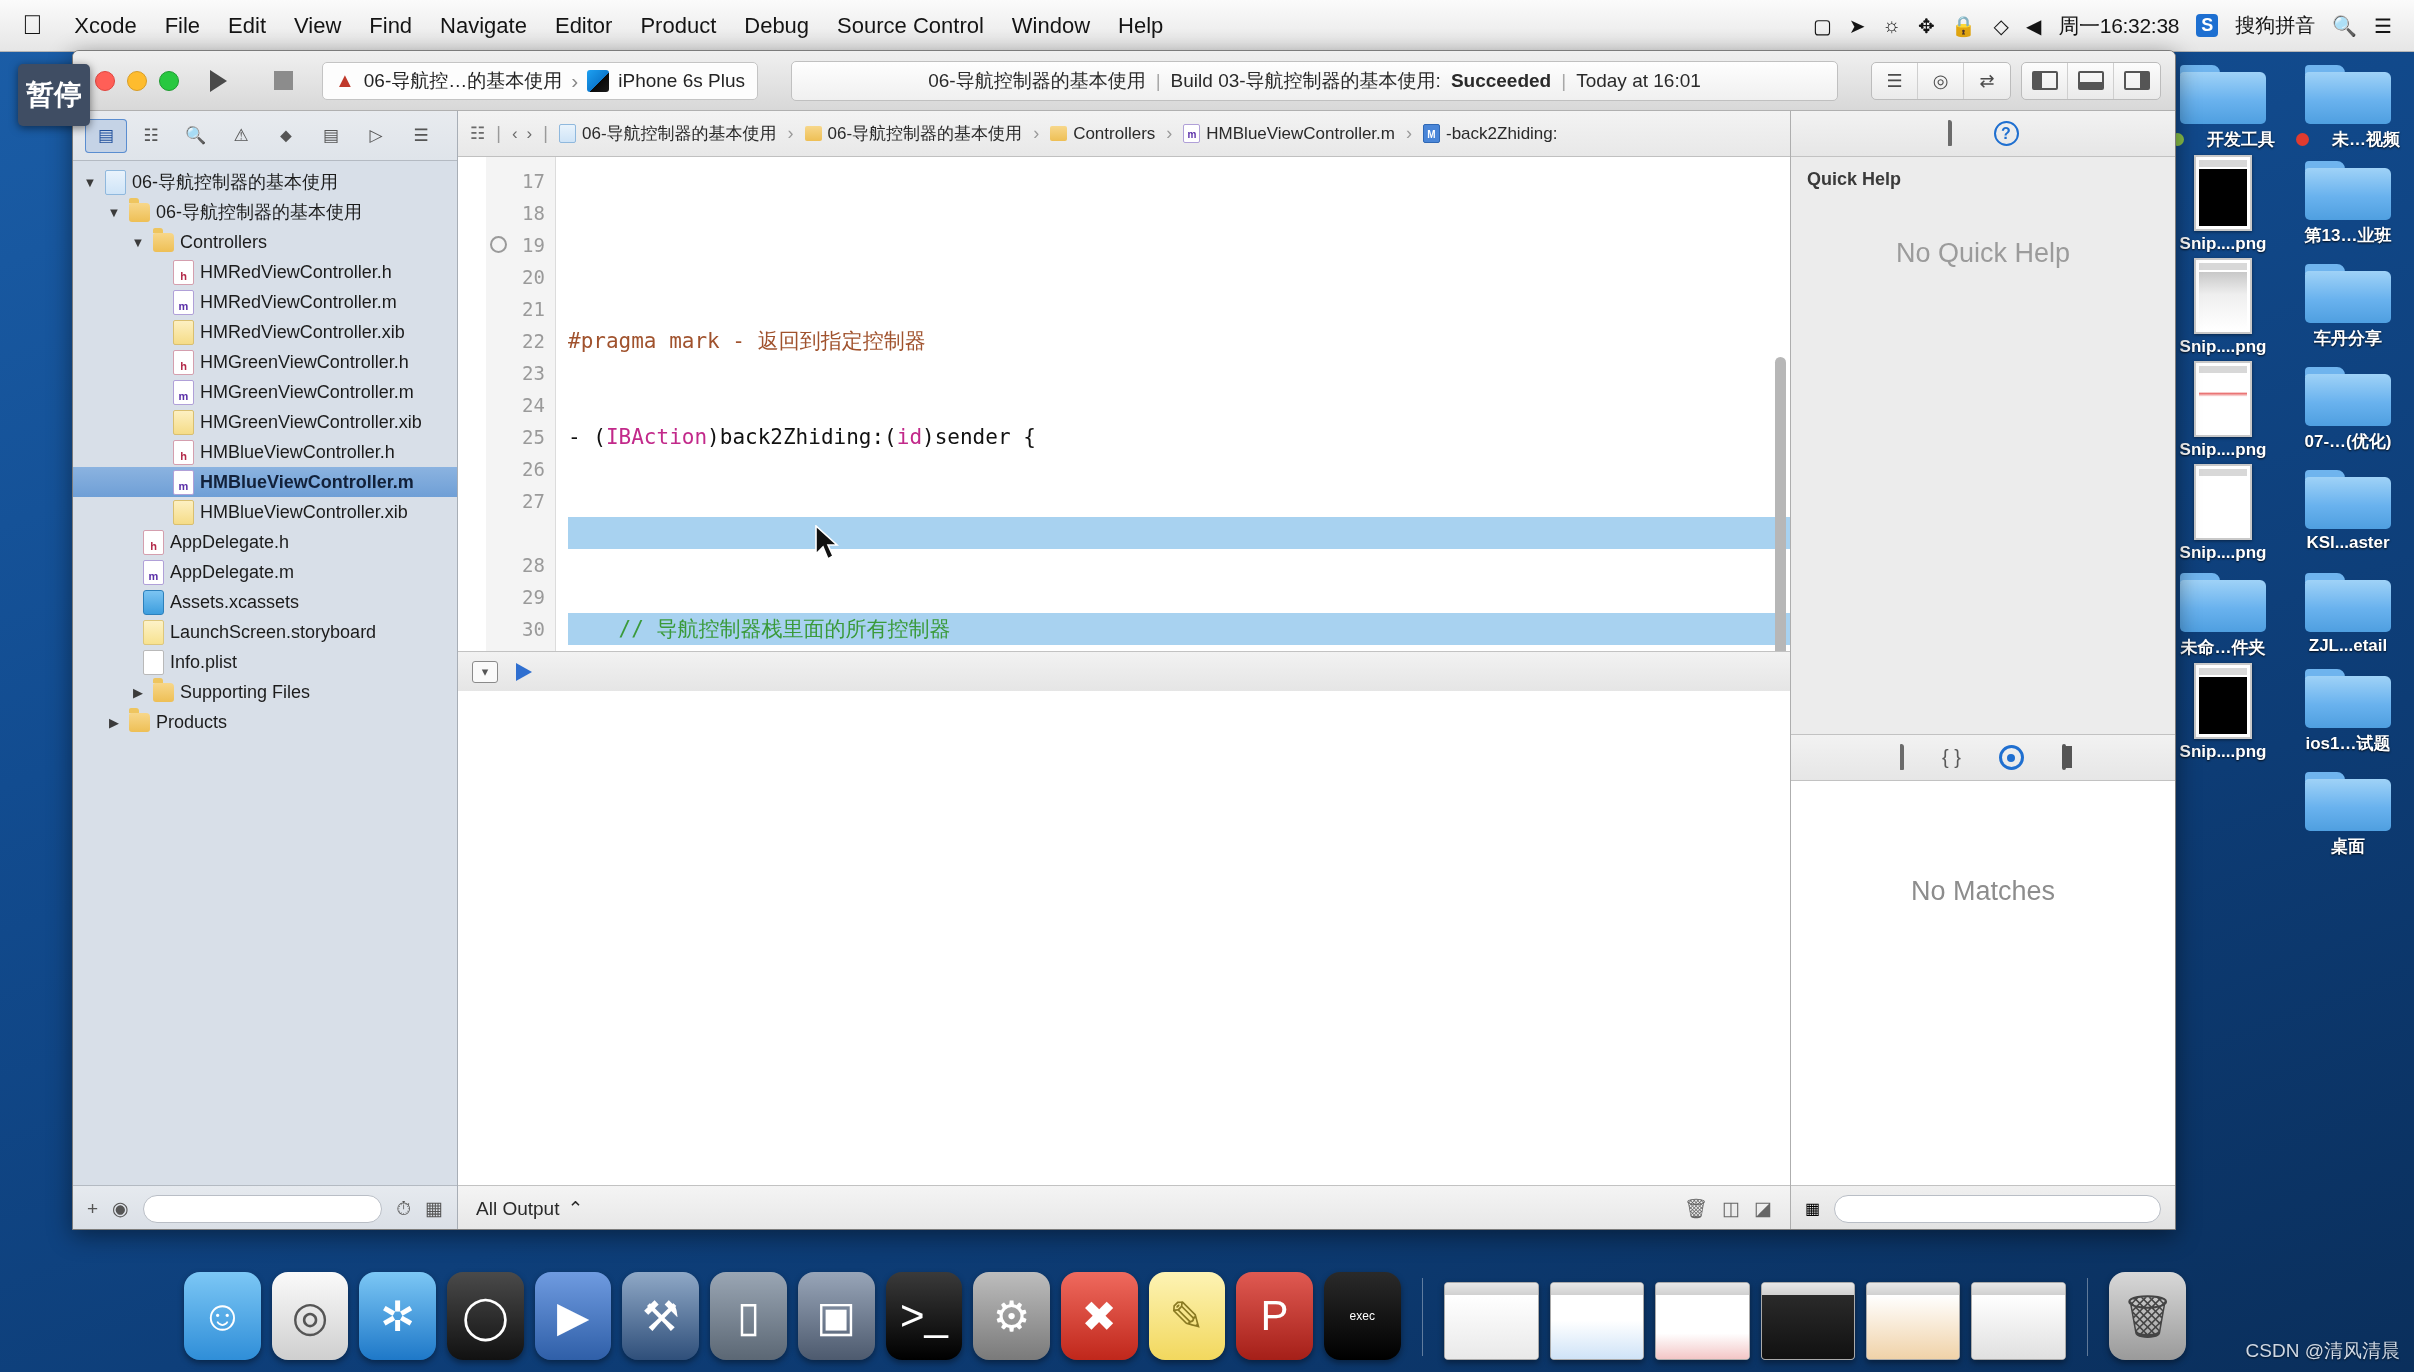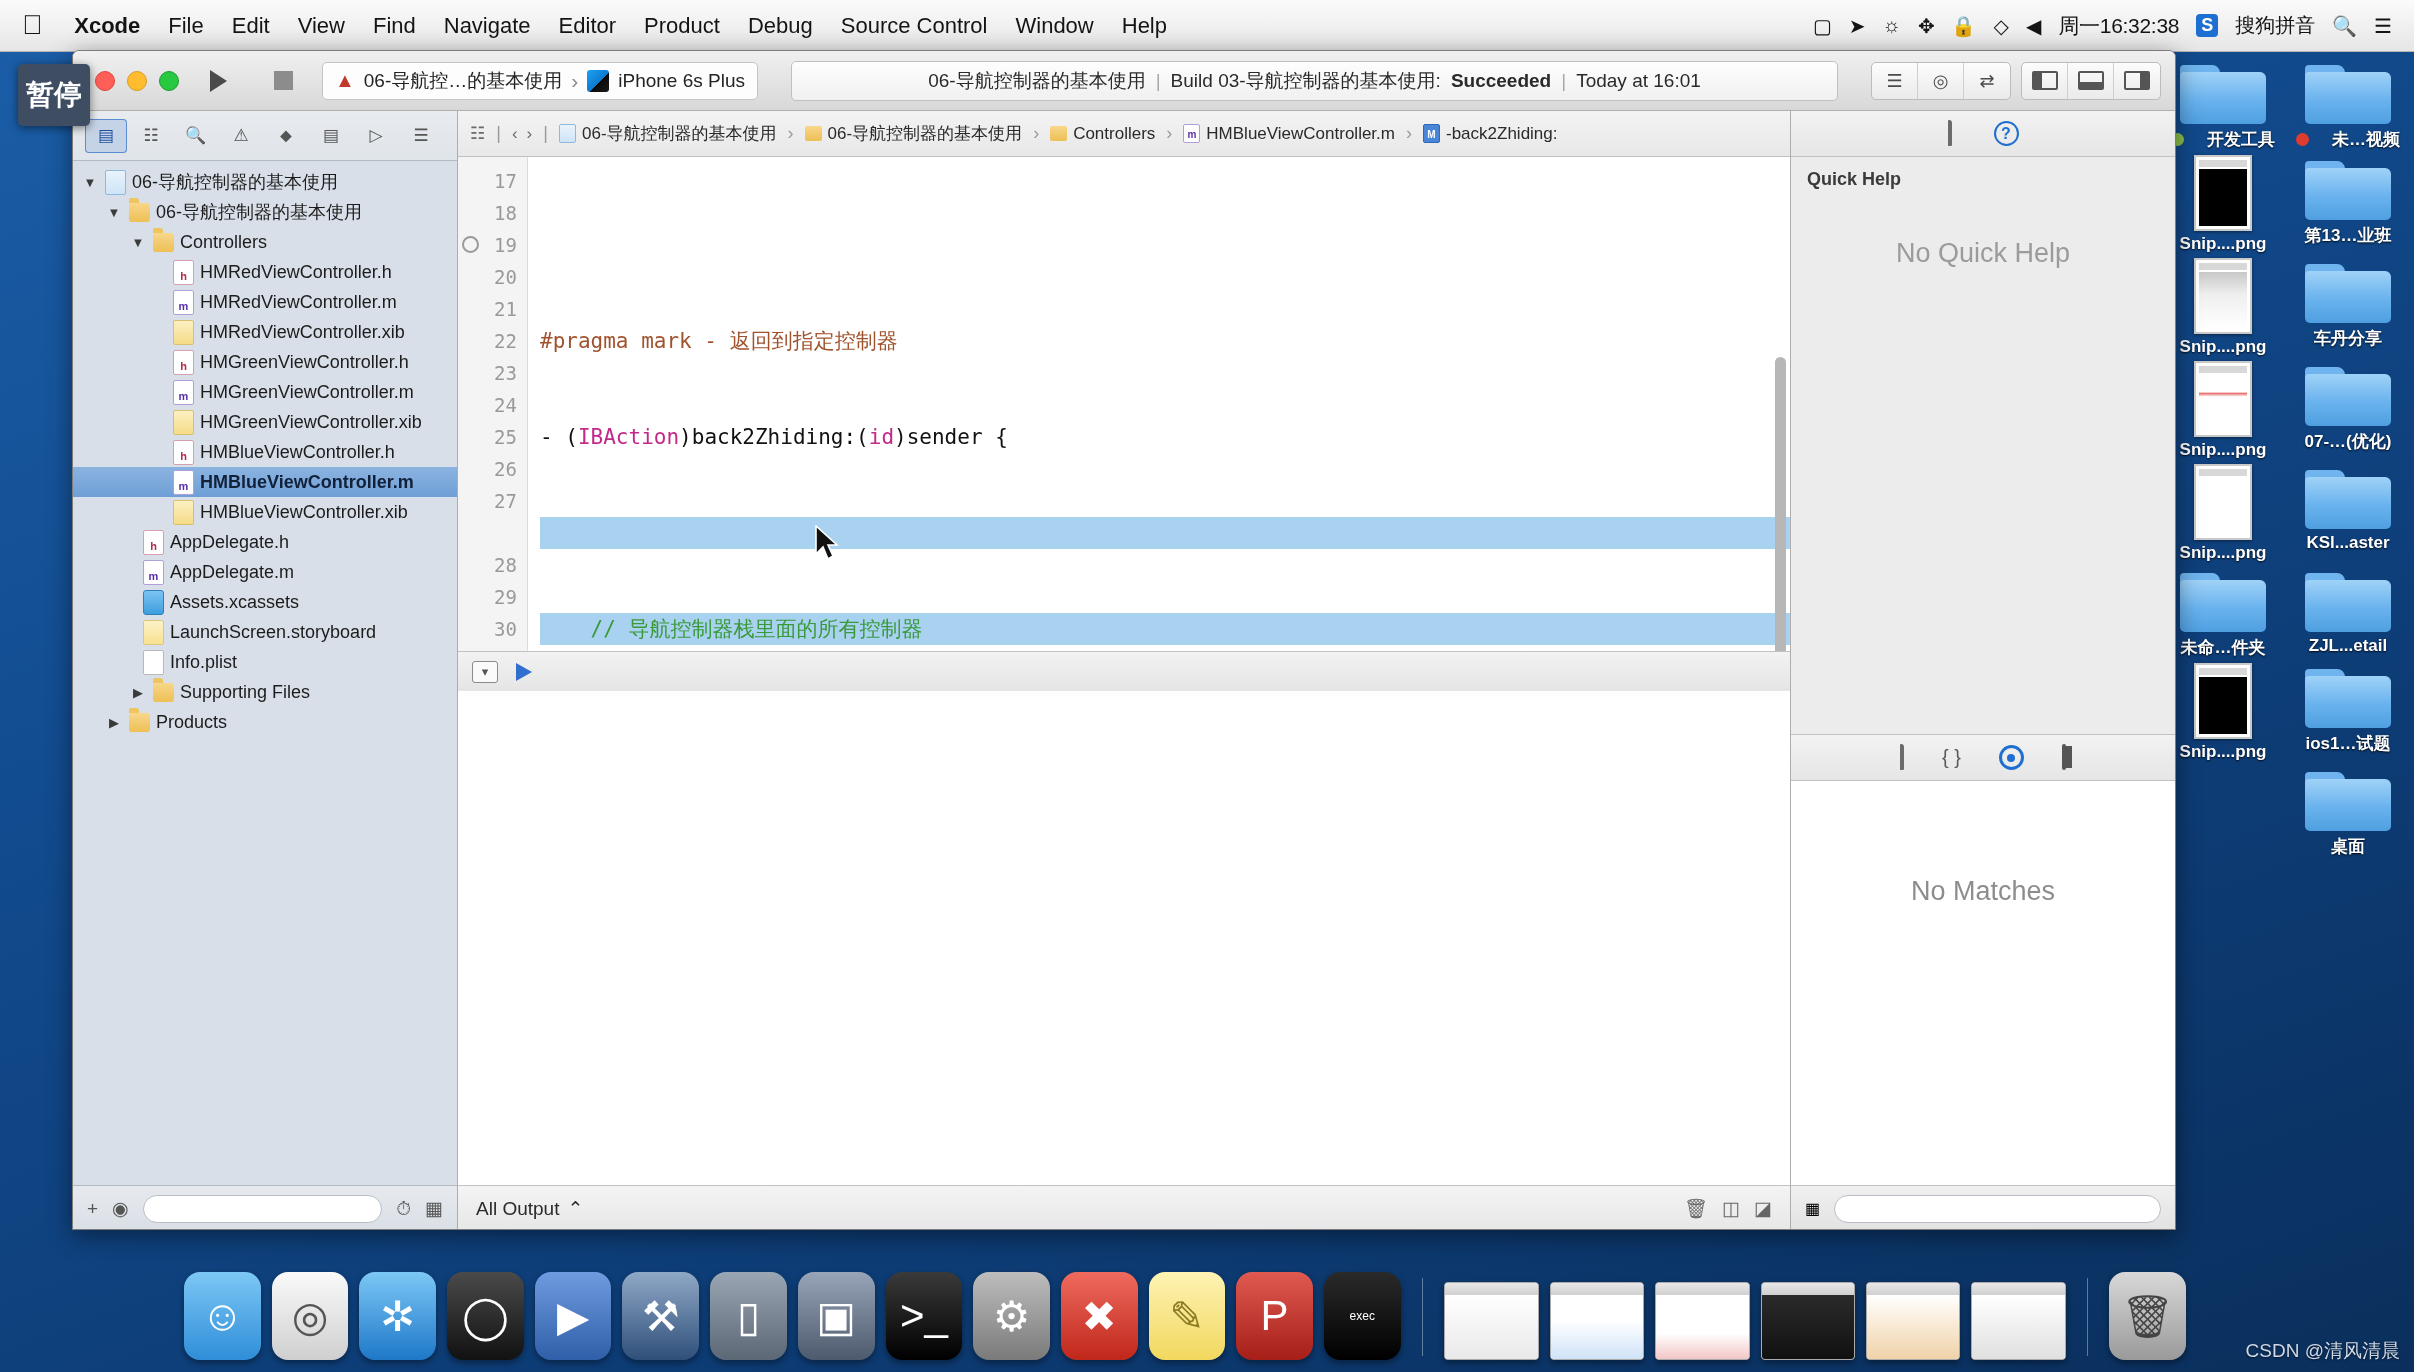--- a/index.html
+++ b/index.html
@@ -56,21 +56,21 @@
 
   
   .menubar {
     position: absolute; left:0; top:0; width: 2414px; height: 52px;
     background: linear-gradient(180deg,#fbfbfb 0%, #e6e6e6 100%);
     display: flex; align-items: center; padding: 0 10px;
     font-size: 22px; color: #141414; border-bottom: 1px solid #b5b5b5;
   }
   .menubar .apple { font-size: 27px; margin: 0 18px 0 12px; line-height: 1; }
   .menubar .mitem { padding: 0 14px; white-space: nowrap; }
-  .menubar .mitem.bold { font-weight: 700; }
+  .menubar .mitem.bold { font-weight: 400; }
   .menubar .spacer { flex: 1; }
   .menubar .right { display: flex; align-items: center; gap: 17px; padding-right: 12px; font-size: 20px;}
   .mb-clock { font-size: 21px; letter-spacing: -0.3px; }
   .ime-badge {
     background: #1d6fd1; color:#fff; font-weight:700; border-radius: 4px;
     padding: 1px 5px; font-size: 18px;
   }
 
   
   .xcwin {
@@ -180,21 +180,21 @@
   }
   .jb-icon { color:#6a6a6a; font-size: 17px; }
   .jb-crumb { display:flex; align-items:center; gap: 6px; }
   .jb-sep { color:#9a9a9a; font-size: 18px; margin: 0 2px; }
   .mini { width:17px; height:19px; display:inline-block; border-radius:2px; }
   .mini.proj { background:linear-gradient(180deg,#e9f3fc,#cfe4f7); border:1px solid #8fb8dd; }
   .mini.folder { background:linear-gradient(180deg,#f7d78a,#eebf55); height:15px; }
   .mini.m { background:#fff;border:1px solid #b0a0d8; color:#5a2fa8; font-size:10px; font-weight:700; text-align:center; line-height:19px;}
   .mini.blue { background:#4a86d8; border:1px solid #2f68b5; color:#fff; font-size:10px; font-weight:700; text-align:center; line-height:19px;}
 
-  .codearea { flex:1; display:flex; position:relative; overflow:hidden; background:#fff; }
+  .codearea { flex:1; display:flex; position:relative; overflow:hidden; background:#fff;padding-left:28px; }
   .gutter {
     width: 70px; background:#f4f4f4; border-right: 1px solid #dcdcdc;
     text-align: right; padding-top: 8px; flex: 0 0 70px;
     font-family: "DejaVu Sans Mono", monospace; font-size: 19px; color:#9a9a9a;
   }
   .gutter .ln { height: 32px; line-height: 32px; padding-right: 10px; position: relative; }
   .bp {
     position: absolute; left: 4px; top: 7px; width: 17px; height: 17px;
     border: 2px solid #9a9a9a; border-radius: 50%;
   }

